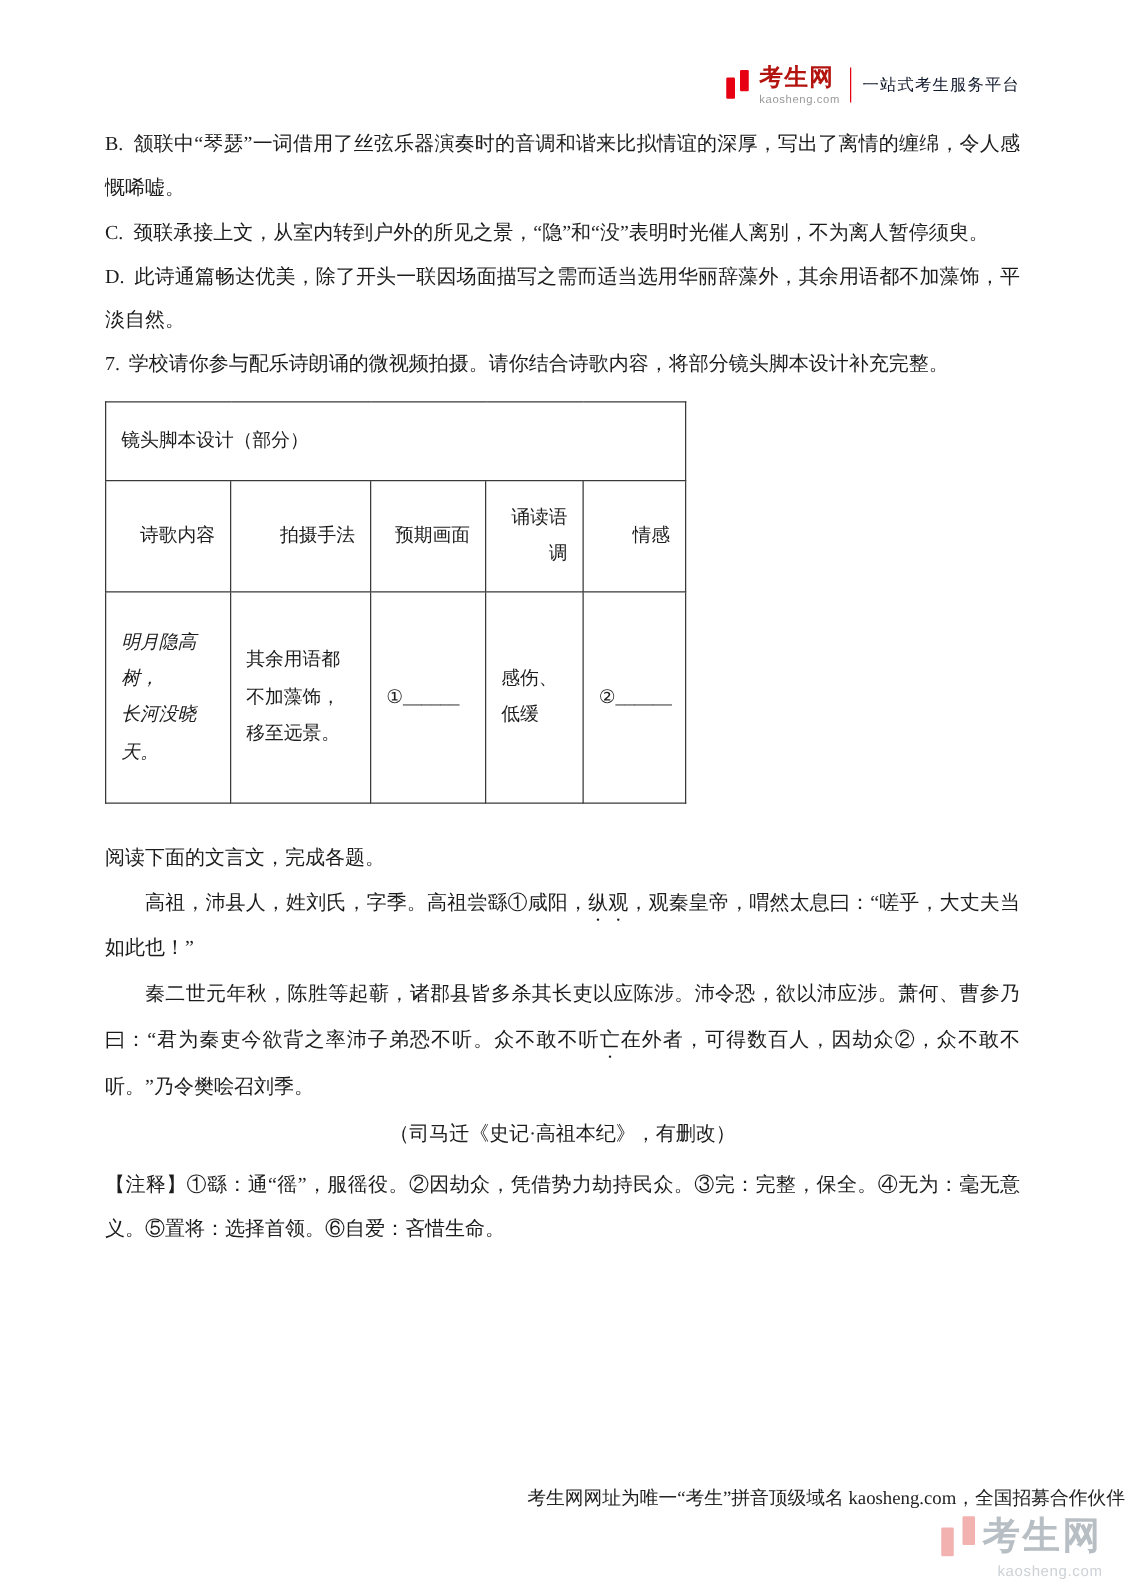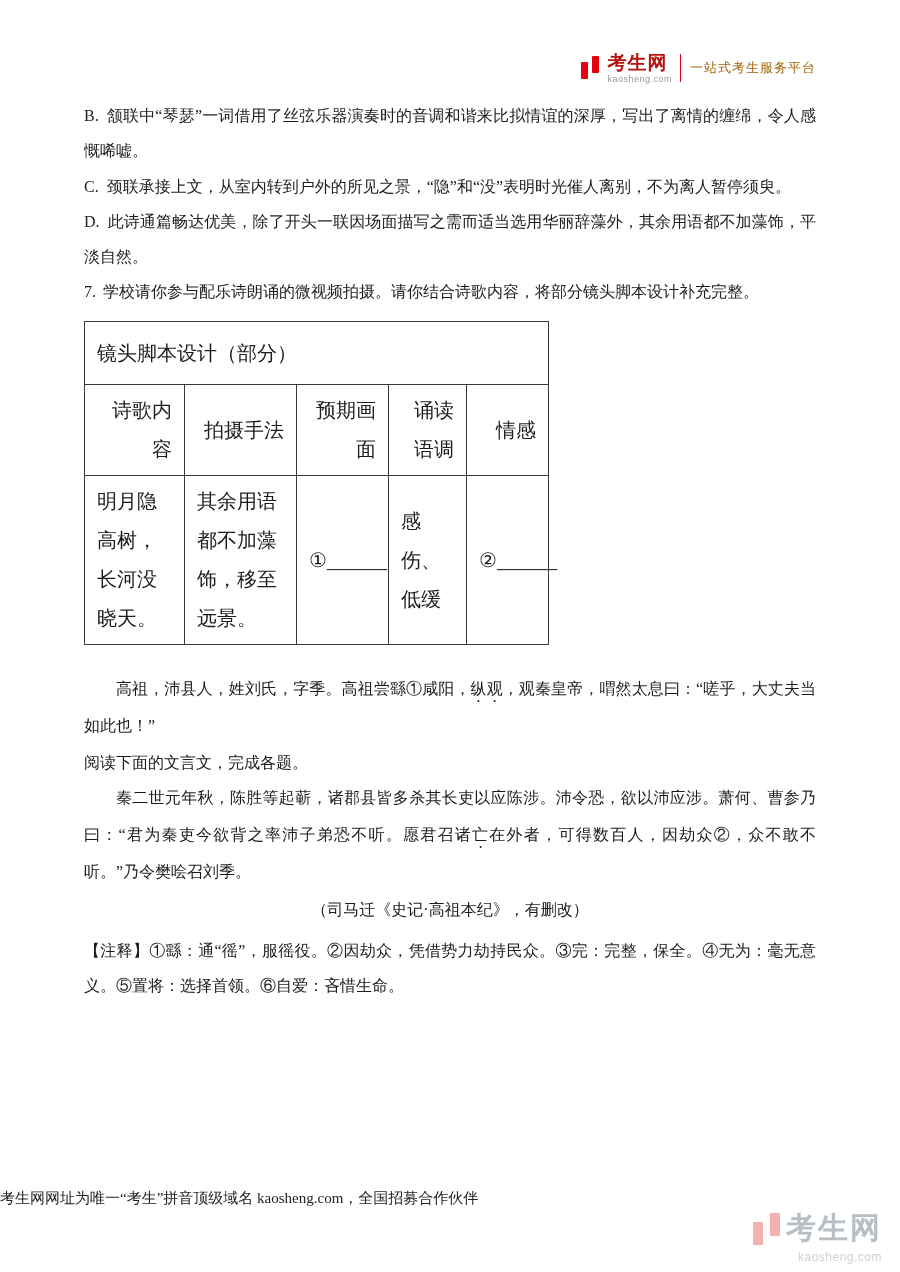--- a/index.html
+++ b/index.html
@@ -10,46 +10,46 @@
   .header{display:flex;justify-content:flex-end;padding:52px 84px 0 0;}
   .logo{display:flex;align-items:center;}
   .logo-icon{position:relative;width:20px;height:24px;display:inline-block;margin-right:7px;}
   .logo-icon i{position:absolute;width:7px;height:17px;background:#e60012;display:block;border-radius:1px;}
   .logo-icon i:first-child{left:1px;top:6px;}
   .logo-icon i:last-child{right:1px;top:0;}
   .logo-stack{display:flex;flex-direction:column;line-height:1.15;font-family:"Liberation Sans","DejaVu Sans",sans-serif;}
   .logo-name{font-size:19px;font-weight:bold;color:#b41410;letter-spacing:1px;}
   .logo-domain{font-size:9px;color:#999;letter-spacing:.5px;}
   .logo-sep{width:1px;height:28px;background:#e60012;margin:0 9px 0 8px;}
-  .logo-tagline{font-size:13px;color:#a16207;letter-spacing:1px;font-family:Liberation Serif, serif;}
+  .logo-tagline{font-size:13px;color:#0f172a;letter-spacing:1px;font-family:Liberation Serif, serif;}
 
   
   .content{padding:14px 84px 0 84px;}
   .para{font-size:16px;line-height:2.2;text-align:justify;margin:0;}
   .opt-label{margin-right:8px;}
   .q-num{margin-right:7px;}
 
   
   .script-table{border-collapse:collapse;table-layout:fixed;width:464px;margin-top:12px;}
-  .script-table td{border:1px solid #3a3a3a;padding:6px 12px;font-size:20px;vertical-align:middle;line-height:1.95;text-align:left;}
+  .script-table td{border:1px solid #3a3a3a;padding:6px 12px;font-size:15px;vertical-align:middle;line-height:1.95;text-align:left;}
   .t-caption td{height:50px;}
   .t-head td{height:76px;text-align:right;}
   .t-data td{height:156px;}
-  .poem-cell{white-space:pre-line;}
+  .poem-cell{white-space:pre-line;font-style:italic;}
 
   
   .passage{margin-top:26px;}
   .wen{text-indent:2em;line-height:2.3;}
   .source{text-align:center;line-height:2.3;margin-top:2px;}
   .notes{line-height:2.2;margin-top:4px;}
   .ul{text-underline-offset:5px;}
   .em-dot{-webkit-text-emphasis:filled dot;-webkit-text-emphasis-position:under right;text-emphasis:filled dot;text-emphasis-position:under right;}
 
   
-  .footer-line{position:absolute;left:0;right:0;bottom:64px;text-align:left;font-size:15px;color:#222;}
+  .footer-line{position:absolute;left:0;right:0;bottom:64px;text-align:right;font-size:15px;color:#222;}
   .watermark{position:absolute;right:18px;bottom:8px;text-align:right;font-family:"Liberation Sans","DejaVu Sans",sans-serif;}
   .wm-row{display:flex;align-items:center;justify-content:flex-end;}
   .wm-icon{position:relative;width:27px;height:32px;display:inline-block;margin-right:6px;}
   .wm-icon i{position:absolute;width:10px;height:23px;background:#f2b2b0;display:block;border-radius:1px;}
   .wm-icon i:first-child{left:0;top:9px;}
   .wm-icon i:last-child{right:0;top:0;}
   .wm-name{font-size:30px;font-weight:bold;color:#b7bec4;letter-spacing:2px;}
   .wm-domain{font-size:12px;color:#ccd2d7;margin-top:1px;letter-spacing:.5px;}
 </style>
 </head>
@@ -104,25 +104,25 @@
 长河没晓天。</td>
           <td>其余用语都不加藻饰，移至远景。</td>
           <td>①______</td>
           <td>感伤、低缓</td>
           <td>②______</td>
         </tr>
       </tbody>
     </table>
 
     <section class="passage">
+      <p class="para">阅读下面的文言文，完成各题。</p>
+
       <p class="para wen"><span>高祖，沛县人，姓刘氏，字季。高祖尝繇①咸阳，</span><span class="em-dot">纵观</span><span>，观秦皇帝，喟然太息曰：“嗟乎，大丈夫当如此也！”</span></p>
 
-      <p class="para">阅读下面的文言文，完成各题。</p>
-
-      <p class="para wen"><span>秦二世元年秋，陈胜等起蕲，诸郡县皆多杀其长吏以应陈涉。沛令恐，欲以沛应涉。萧何、曹参乃曰：“</span><span class="ul">君为秦吏今欲背之率沛子弟恐不听</span><span>。愿君召诸</span><span class="em-dot">亡</span><span>在外者，可得数百人，因劫众②，众不敢不听。”乃令樊哙召刘季。</span></p>
+      <p class="para wen"><span>秦二世元年秋，陈胜等起蕲，诸郡县皆多杀其长吏以应陈涉。沛令恐，欲以沛应涉。萧何、曹参乃曰：“</span><span class="ul">君为秦吏今欲背之率沛子弟恐不听</span><span>。众不敢不听</span><span class="em-dot">亡</span><span>在外者，可得数百人，因劫众②，众不敢不听。”乃令樊哙召刘季。</span></p>
 
 
       <p class="para source">（司马迁《史记·高祖本纪》，有删改）</p>
 
       <p class="para notes">【注释】①繇：通“徭”，服徭役。②因劫众，凭借势力劫持民众。③完：完整，保全。④无为：毫无意义。⑤置将：选择首领。⑥自爱：吝惜生命。</p>
     </section>
 
   </main>
 
   <div class="footer-line">考生网网址为唯一“考生”拼音顶级域名 kaosheng.com，全国招募合作伙伴</div>

